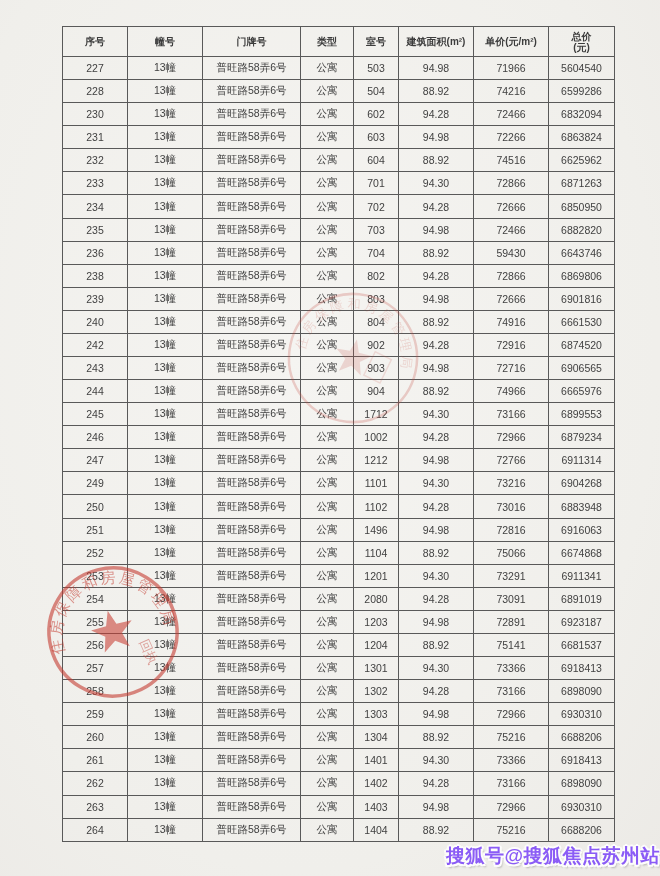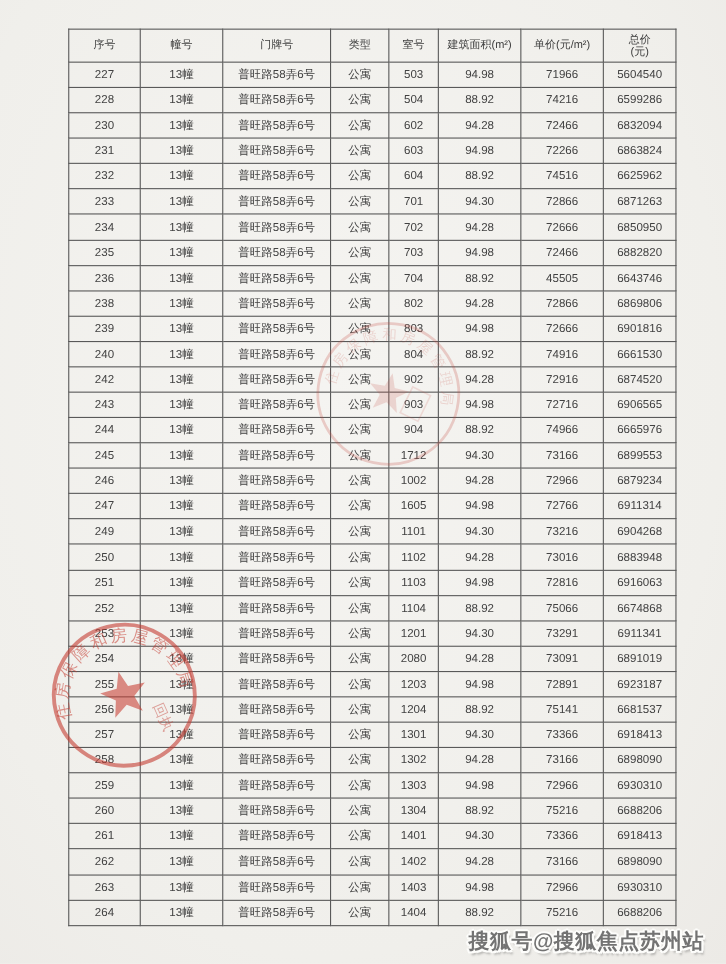--- a/index.html
+++ b/index.html
@@ -15,32 +15,32 @@
     border-collapse:collapse;table-layout:fixed;
     background:transparent;
   }
   .doc-table th,.doc-table td{
     border:1px solid #595959;
     text-align:center;vertical-align:middle;
     padding:0;overflow:hidden;white-space:nowrap;
   }
   .doc-table thead tr{height:30px;}
   .doc-table tbody tr{height:20.68px;}
-  .doc-table th{font-weight:normal;font-size:10px;color:#3c3c3c;line-height:11px;}
+  .doc-table th{font-weight:bold;font-size:10px;color:#3c3c3c;line-height:11px;}
   .doc-table td{font-size:10.5px;color:#414141;}
   .hdr-l2{display:block;}
   .hdr-l2:empty{display:none;}
   
   .stamp{position:absolute;pointer-events:none;}
   .stamp-left{left:28px;top:547px;width:170px;height:170px;transform:rotate(-14deg);}
   .stamp-mid{left:278px;top:283px;width:150px;height:150px;transform:rotate(12deg);opacity:.62;}
   
   .watermark{
-    position:absolute;right:20px;top:843px;
-    font-size:19px;font-weight:bold;letter-spacing:0.5px;color:#737373;
+    position:absolute;right:0;top:843px;
+    font-size:19px;font-weight:bold;letter-spacing:0.5px;color:#8b5cf6;
     text-shadow:-1.5px -1.5px 0 #fdfdfb, 1.5px -1.5px 0 #fdfdfb,
                 -1.5px 1.5px 0 #fdfdfb, 1.5px 1.5px 0 #fdfdfb,
                  0 2px 0 #fdfdfb, 2px 0 0 #fdfdfb, -2px 0 0 #fdfdfb, 0 -2px 0 #fdfdfb,
                  2px 3px 2px rgba(0,0,0,.25);
   }
 </style>
 </head>
 <body>
 
 <table class="doc-table">
@@ -150,21 +150,21 @@
         <td>72466</td>
         <td>6882820</td>
       </tr>
       <tr>
         <td>236</td>
         <td>13幢</td>
         <td>普旺路58弄6号</td>
         <td>公寓</td>
         <td>704</td>
         <td>88.92</td>
-        <td>45505</td>
+        <td>59430</td>
         <td>6643746</td>
       </tr>
       <tr>
         <td>238</td>
         <td>13幢</td>
         <td>普旺路58弄6号</td>
         <td>公寓</td>
         <td>802</td>
         <td>94.28</td>
         <td>72866</td>
@@ -238,21 +238,21 @@
         <td>1002</td>
         <td>94.28</td>
         <td>72966</td>
         <td>6879234</td>
       </tr>
       <tr>
         <td>247</td>
         <td>13幢</td>
         <td>普旺路58弄6号</td>
         <td>公寓</td>
-        <td>1605</td>
+        <td>1212</td>
         <td>94.98</td>
         <td>72766</td>
         <td>6911314</td>
       </tr>
       <tr>
         <td>249</td>
         <td>13幢</td>
         <td>普旺路58弄6号</td>
         <td>公寓</td>
         <td>1101</td>
@@ -268,21 +268,21 @@
         <td>1102</td>
         <td>94.28</td>
         <td>73016</td>
         <td>6883948</td>
       </tr>
       <tr>
         <td>251</td>
         <td>13幢</td>
         <td>普旺路58弄6号</td>
         <td>公寓</td>
-        <td>1103</td>
+        <td>1496</td>
         <td>94.98</td>
         <td>72816</td>
         <td>6916063</td>
       </tr>
       <tr>
         <td>252</td>
         <td>13幢</td>
         <td>普旺路58弄6号</td>
         <td>公寓</td>
         <td>1104</td>

